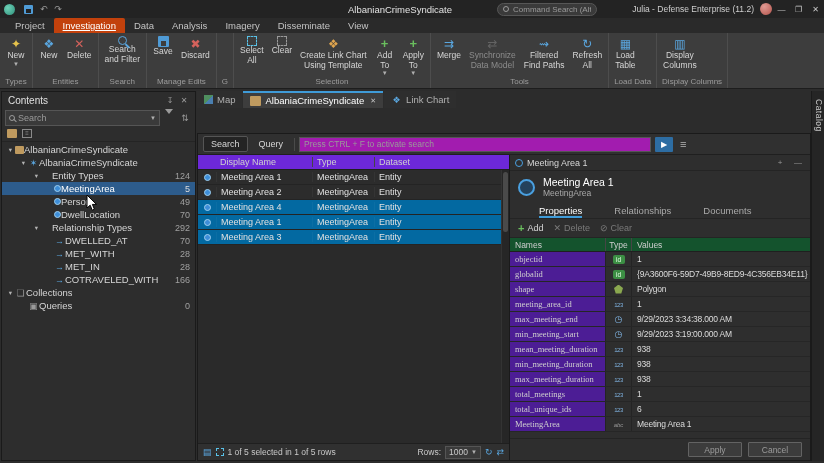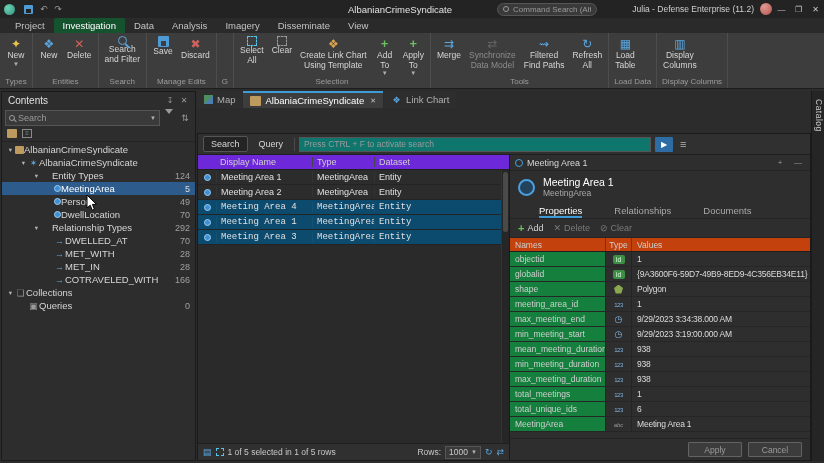--- a/index.html
+++ b/index.html
@@ -22,21 +22,21 @@
   .cmd-search span { color:#9a9a9a; font-size:8px; white-space:nowrap; overflow:hidden; }
   .mag { width:6px; height:6px; border:1px solid #9a9a9a; border-radius:50%; position:relative; flex:0 0 auto; }
   .mag::after { content:""; position:absolute; width:4px; height:1px; background:#9a9a9a; transform:rotate(45deg); right:-3px; bottom:-1px; }
   .tb-user { position:absolute; right:70px; font-size:8.5px; color:#cfcfcf; white-space:nowrap; }
   .avatar { position:absolute; right:52px; width:12px; height:12px; border-radius:50%; background:radial-gradient(circle at 35% 30%, #e09a93, #b4544c); }
   .winbtns { position:absolute; right:0; top:0; height:18px; display:flex; }
   .winbtn { width:17px; height:18px; display:flex; align-items:center; justify-content:center; color:#c9c9c9; font-size:8px; }
   
   .rtabs { position:absolute; left:0; top:18px; right:0; height:15px; background:#2a2a2a; display:flex; padding-left:6px; }
   .rtab { padding:1px 9px; font-size:9.5px; color:#c3c3c3; display:flex; align-items:center; }
-  .rtab.active { background:#14532d; color:#ffffff; border-radius:2px 2px 0 0; }
+  .rtab.active { background:#c2410c; color:#ffffff; border-radius:2px 2px 0 0;text-decoration:underline; }
   
   .ribbon { position:absolute; left:0; top:33px; right:0; height:56px; background:#3d3d3d;
     display:flex; border-bottom:1px solid #1d1d1d; }
   .rgroup { display:flex; flex-direction:column; border-right:1px solid #4d4d4d; padding:2px 3px 0; }
   .rbtns { display:flex; flex:1; gap:2px; align-items:stretch; }
   .rbtn { display:flex; flex-direction:column; align-items:center; padding:1px 3px 0; min-width:26px; border-radius:2px; }
   .rbtn.disabled { opacity:.5; }
   .ric { height:15px; display:flex; align-items:center; justify-content:center; font-size:12px; }
   .rb-label { font-size:8.5px; line-height:1.12; text-align:center; white-space:pre-line; color:#d6d6d6; }
   .rb-caret { display:none; font-size:6px; color:#b0b0b0; line-height:1; }
@@ -99,37 +99,37 @@
   .dtab.active { background:#3d3d3d; color:#fff; border-top:2px solid #3f9bd8; }
   .dtab .x { display:none; font-size:7px; color:#c0c0c0; margin-left:2px; }
   .dtab.active .x { display:inline; }
   .map-icon { width:9px; height:9px; background:linear-gradient(135deg,#4f8f5f 55%,#4a7fb0 55%); }
   .link-chart-icon::before { content:"❖"; color:#5aa7e0; }
   .view { flex:1; background:#2d2d2d; border:1px solid #1a1a1a; display:flex; flex-direction:column; }
   .find-bar { height:21px; background:#303030; border-bottom:1px solid #1f1f1f; display:flex; align-items:center; gap:4px; padding:0 5px; }
   .fb-btn { padding:2px 7px; font-size:9px; color:#d6d6d6; border-radius:2px; }
   .fb-btn.pressed { background:#242424; border:1px solid #555; }
   .fb-sep { width:1px; height:13px; background:#4a4a4a; }
-  .find-input { width:352px; height:15px; background:#0f766e; border:1px solid #555; color:#d9d9d9;
+  .find-input { width:352px; height:15px; background:#a21caf; border:1px solid #555; color:#d9d9d9;
     font-size:8.5px; padding:0 4px; outline:none; font-family:"Liberation Sans",sans-serif; }
   .find-input::placeholder { color:#9a9a9a; }
   .run-btn { width:18px; height:15px; background:#2d6da3; color:#fff; font-size:8px; display:flex; align-items:center; justify-content:center; border-radius:1px; }
   .menu-ic { color:#b5b5b5; font-size:11px; padding:0 3px; }
   .view-body { flex:1; display:flex; min-height:0; }
   
   .table-region { width:312px; display:flex; flex-direction:column; border-right:1px solid #1a1a1a; position:relative; }
   .thead { height:15px; background:#6d28d9; border-bottom:1px solid #1f1f1f; display:flex; align-items:center; font-size:9px; color:#cfcfcf; }
   .cell { padding:0 4px; white-space:nowrap; overflow:hidden; }
   .c-ic { width:18px; flex:0 0 auto; display:flex; justify-content:center; }
   .c-name { width:96px; flex:0 0 auto; border-left:1px solid #454545; }
   .thead .c-name { border-left:none; }
   .c-type { width:62px; flex:0 0 auto; border-left:1px solid #454545; }
   .c-ds { flex:1; border-left:1px solid #454545; }
   .trow { display:flex; align-items:center; height:15px; font-size:9px; color:#e0e0e0; background:#2c2c2c; border-bottom:1px solid #242424; }
-  .trow.selected { background:#0c4a6e;font-family:Liberation Mono, monospace; }
+  .trow.selected { background:#0369a1; }
   .trow .c-name, .trow .c-type, .trow .c-ds { border-left:1px solid rgba(255,255,255,0.04); }
   .row-dot { width:7px; height:7px; border-radius:50%; background:#3e8ed8; border:1px solid #9fd0f0; }
   .tfill { flex:1; background:#2a2a2a; }
   .tfoot { height:17px; background:#303030; border-top:1px solid #1f1f1f; display:flex; align-items:center; gap:4px; padding:0 5px; font-size:8.5px; color:#c9c9c9; }
   .tf-ic { color:#5aa7e0; font-size:9px; }
   .tf-sel { width:8px; height:8px; border:1px dashed #59c2e8; }
   .rows-box { display:flex; align-items:center; gap:3px; background:#3a3a3a; border:1px solid #555; padding:0 3px; height:13px; }
   .vscroll { position:absolute; right:0; top:15px; bottom:17px; width:8px; background:#262626; border-left:1px solid #333; }
   .vthumb { position:absolute; left:1px; right:1px; top:2px; height:60px; background:#4a4a4a; border-radius:3px; }
   
@@ -143,26 +143,26 @@
   .dp-type { font-size:8.5px; color:#a9a9a9; }
   .dp-tabs { display:flex; gap:12px; padding:0 9px; border-bottom:1px solid #242424; height:16px; align-items:center; }
   .dp-tab { font-size:9.5px; color:#a9a9a9; height:100%; display:flex; align-items:center;margin-left:20px; }
   .dp-tab.active { color:#fff; box-shadow:inset 0 -2px 0 #3f9bd8; }
   .dp-toolbar { display:flex; align-items:center; gap:10px; padding:3px 8px; font-size:9px; }
   .dp-act { display:flex; align-items:center; gap:3px; color:#d6d6d6; }
   .dp-act.dim { color:#7a7a7a; }
   .plus-g { color:#6abf5e; font-weight:bold; font-size:11px; }
   .x-g, .clr-g { color:#7a7a7a; font-size:9px; }
   .dgrid { flex:1; min-height:0; overflow:hidden; border-top:1px solid #242424; }
-  .dhead { display:flex; height:14px; background:#c2410c; border-bottom:1px solid #1f1f1f; font-size:8.5px; color:#cfcfcf; align-items:center; }
+  .dhead { display:flex; height:14px; background:#14532d; border-bottom:1px solid #1f1f1f; font-size:8.5px; color:#cfcfcf; align-items:center; }
   .d-name { width:95px; flex:0 0 auto; padding:0 5px; white-space:nowrap; overflow:hidden; }
   .d-type { width:26px; flex:0 0 auto; display:flex; justify-content:center; border-left:1px solid #454545; height:100%; align-items:center; }
   .d-val { flex:1; padding:0 5px; border-left:1px solid #454545; height:100%; display:flex; align-items:center; white-space:nowrap; overflow:hidden; }
   .drow { display:flex; height:15px; border-bottom:1px solid #262626; font-size:8.5px; align-items:stretch; }
-  .drow .d-name { background:#15803d; color:#cfcfcf; display:flex; align-items:center; }
+  .drow .d-name { background:#4c1d95; color:#cfcfcf; display:flex; align-items:center;font-family:Liberation Serif, serif; }
   .drow .d-type { border-left:1px solid #242424; }
   .drow .d-val { border-left:1px solid #242424; color:#dcdcdc; letter-spacing:-0.2px; }
   .type-id-icon { width:12px; height:9px; background:#3c8f44; border-radius:2px; color:#eaffea;
     font-size:6.5px; display:flex; align-items:center; justify-content:center; }
   .type-id-icon::before { content:"id"; }
   .type-geometry-icon { width:9px; height:9px; background:#8aa84f; clip-path:polygon(50% 0,100% 38%,81% 100%,19% 100%,0 38%); }
   .type-number-icon::before { content:"123"; font-size:6px; color:#7fb2e0; letter-spacing:-0.5px; }
   .type-date-icon::before { content:"◷"; font-size:9px; color:#7fb2e0; }
   .type-text-icon::before { content:"abc"; font-size:6px; font-style:italic; color:#9a9a9a; }
   .dp-foot { height:22px; display:flex; align-items:center; justify-content:flex-end; gap:6px; padding:0 8px; border-top:1px solid #242424; }

